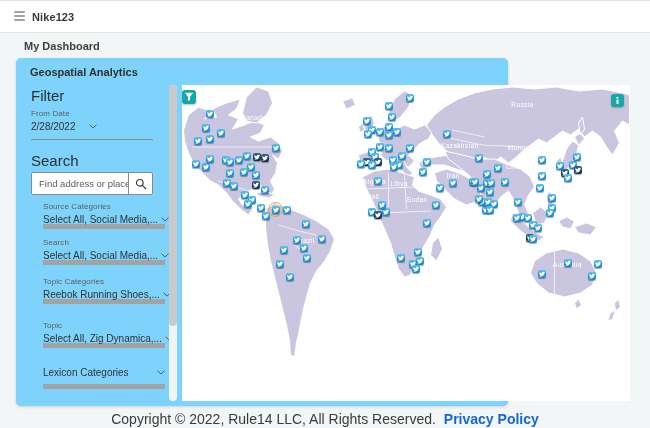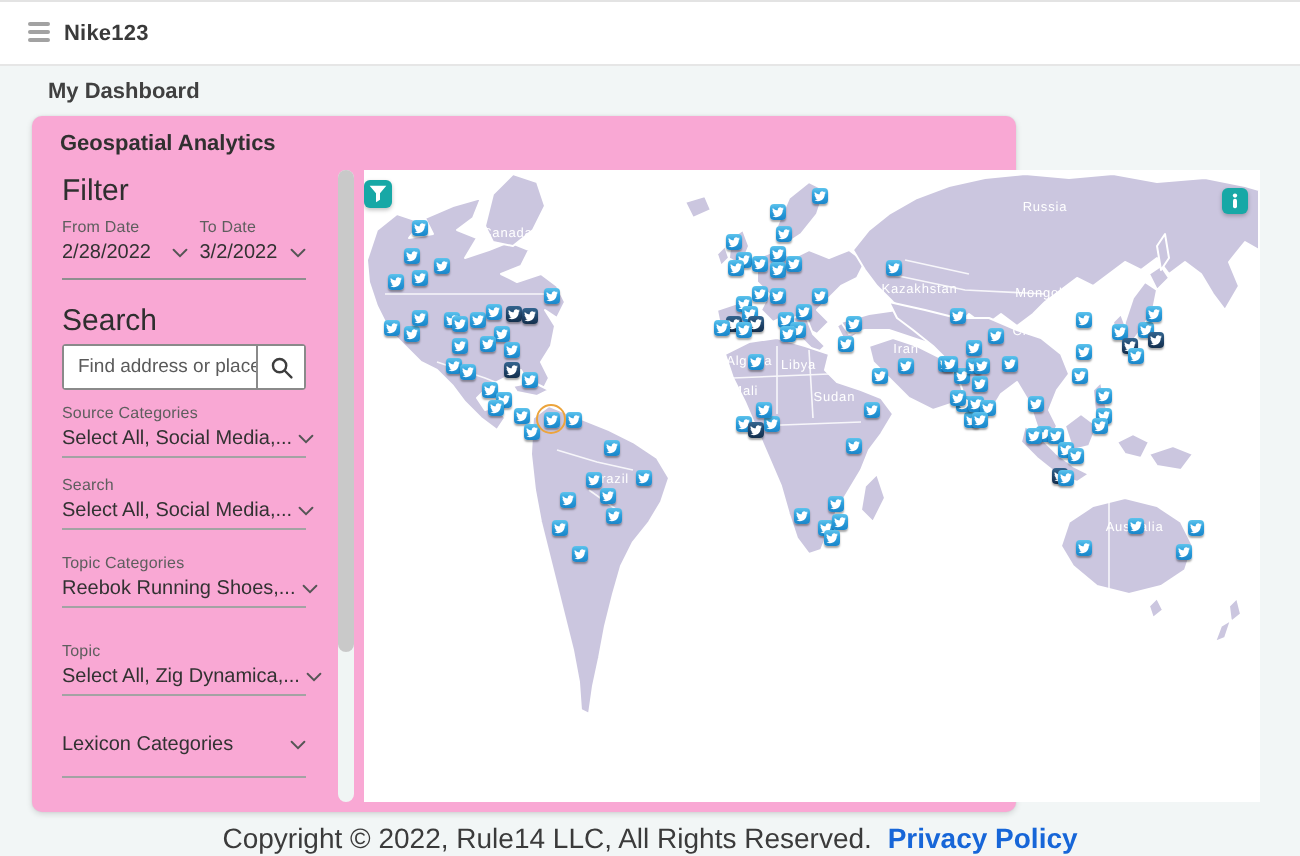--- a/index.html
+++ b/index.html
@@ -27,21 +27,21 @@
   .user-email { font-size:10px; color:#3a3a3a; }
   
   .breadcrumb {
     position:absolute; top:33px; left:0; right:0; height:25px;
     display:flex; align-items:center; padding-left:16px;
     font-size:11px; font-weight:bold; color:#404040;margin-left:8px;
   }
   
   .card {
     position:absolute; left:16px; top:58px; width:492px; height:348px;
-    background:#f9a8d4; border-radius:5px;
+    background:#7dd3fc; border-radius:5px;
     box-shadow:0 1px 3px rgba(0,0,0,.14), 0 0 1px rgba(0,0,0,.08);
   }
   .card-title {
     position:absolute; left:14px; top:8px;
     font-size:11px; font-weight:bold; color:#303030;
   }
   
   .panel { position:absolute; left:15px; top:27px; width:126px; height:316px; }
   .panel-h { font-size:15px; font-weight:500; color:#2f2f2f; }
   .h-filter { position:absolute; top:2px; left:0; }
@@ -60,21 +60,21 @@
   }
   .searchbox input {
     flex:1; min-width:0; border:0; outline:none; padding:0 0 0 7px;
     font-size:9.5px; font-family:"Liberation Sans",sans-serif; color:#444;
   }
   .searchbox input::placeholder { color:#5a5a5a; opacity:1; }
   .search-btn {
     flex:0 0 24px; border-left:1px solid #8a8a8a; display:flex;
     align-items:center; justify-content:center; cursor:pointer; background:#fff;
   }
-  .fgroup { position:absolute; left:0; width:122px; height:27px; border-bottom:1px solid #a3a3a3; }
+  .fgroup { position:absolute; left:12px; width:122px; height:27px; border-bottom:5px solid #a3a3a3; }
   .g1 { top:117px; } .g2 { top:153px; } .g3 { top:192px; } .g4 { top:236px; }
   .g5 { top:281px; height:23px; }
   
   .vscroll { position:absolute; left:153px; top:27px; width:8px; height:316px; background:#f0f5f4; border-radius:4px; }
   .vscroll .thumb { position:absolute; top:0; left:0; width:8px; height:241px; background:#c9c9c9; border-radius:4px; }
   
   .map { position:absolute; left:166px; top:27px; width:448px; height:316px; background:#fff; overflow:hidden; }
   .map svg.world { position:absolute; left:0; top:0; }
   .map-label { position:absolute; transform:translate(-50%,-50%); font-size:6.5px; color:#fff; letter-spacing:.4px; white-space:nowrap; pointer-events:none; }
   .marker {
@@ -126,29 +126,20 @@
   <div class="card-title">Geospatial Analytics</div>
 
   <div class="panel">
     <div class="panel-h h-filter">Filter</div>
 
     <div class="date-row">
       <div class="date-col">
         <div class="f-label">From Date</div>
         <div class="value-row">
           <span class="f-value">2/28/2022</span>
-          <svg class="chev" width="8" height="5" viewBox="0 0 10 6" fill="none" stroke="#555" stroke-width="1.2">
-              <path d="M1 1 L5 5 L9 1" stroke-linecap="round"></path>
-            </svg>
-        </div>
-      </div>
-      <div class="date-col to">
-        <div class="f-label">To Date</div>
-        <div class="value-row">
-          <span class="f-value">3/2/2022</span>
           <svg class="chev" width="8" height="5" viewBox="0 0 10 6" fill="none" stroke="#555" stroke-width="1.2">
               <path d="M1 1 L5 5 L9 1" stroke-linecap="round"></path>
             </svg>
         </div>
       </div>
     </div>
     <div class="date-underline"></div>
 
     <div class="panel-h h-search">Search</div>
     <div class="searchbox">

